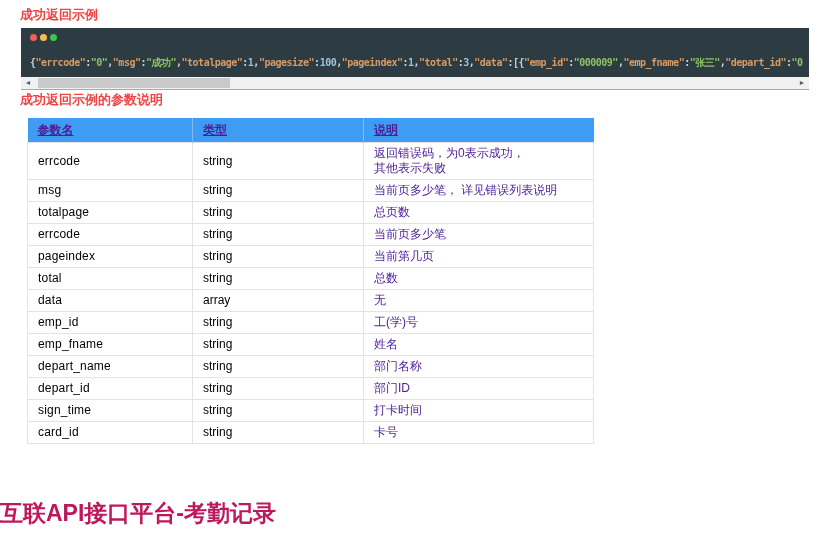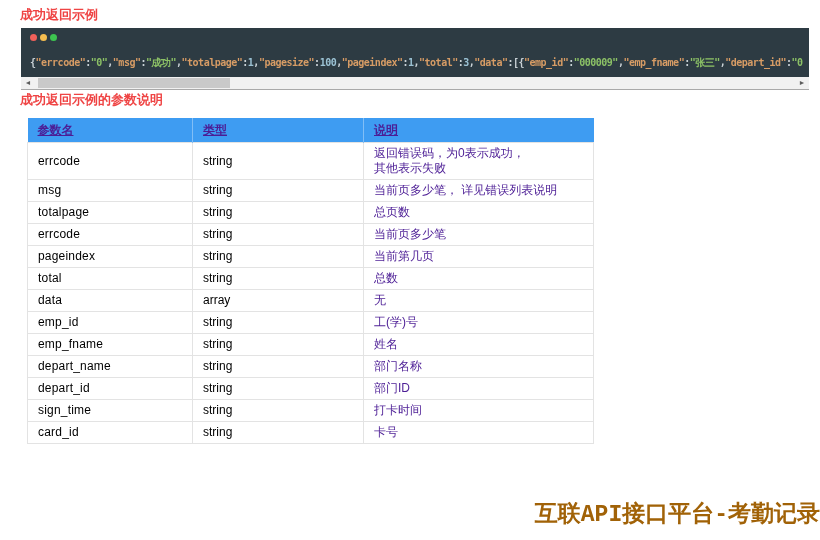--- a/index.html
+++ b/index.html
@@ -41,22 +41,22 @@
   .param-table th{background:var(--c-head,#3e9cf2);color:#4c1d95;font-weight:bold;
                   text-align:left;padding:4px 10px;line-height:16px;
                   border-right:1px solid rgba(255,255,255,0.35);text-decoration:underline;}
   .param-table th:last-child{border-right:none;}
   .param-table td{border:1px solid #e3e3e3;padding:3px 10px;line-height:15px;
                   color:#000000;background:#ffffff;vertical-align:middle;}
   .param-table td.desc{color:#4c1d95;white-space:pre-line;}
   .param-table td.pname{letter-spacing:0.2px;}
 
   
-  .footer-title{position:absolute;left:0;top:498px;width:100%;text-align:right;
-                font-size:23px;font-weight:bold;color:#a16207;font-family:Liberation Mono, monospace;}
+  .footer-title{position:absolute;left:0;top:498px;width:100%;text-align:left;
+                font-size:23px;font-weight:bold;color:#be185d;}
 </style>
 </head>
 <body>
 
 <div class="page">
 
   <div class="sec-title" id="title-example">成功返回示例</div>
 
   <div class="codewrap">
     <div class="codeblock">

